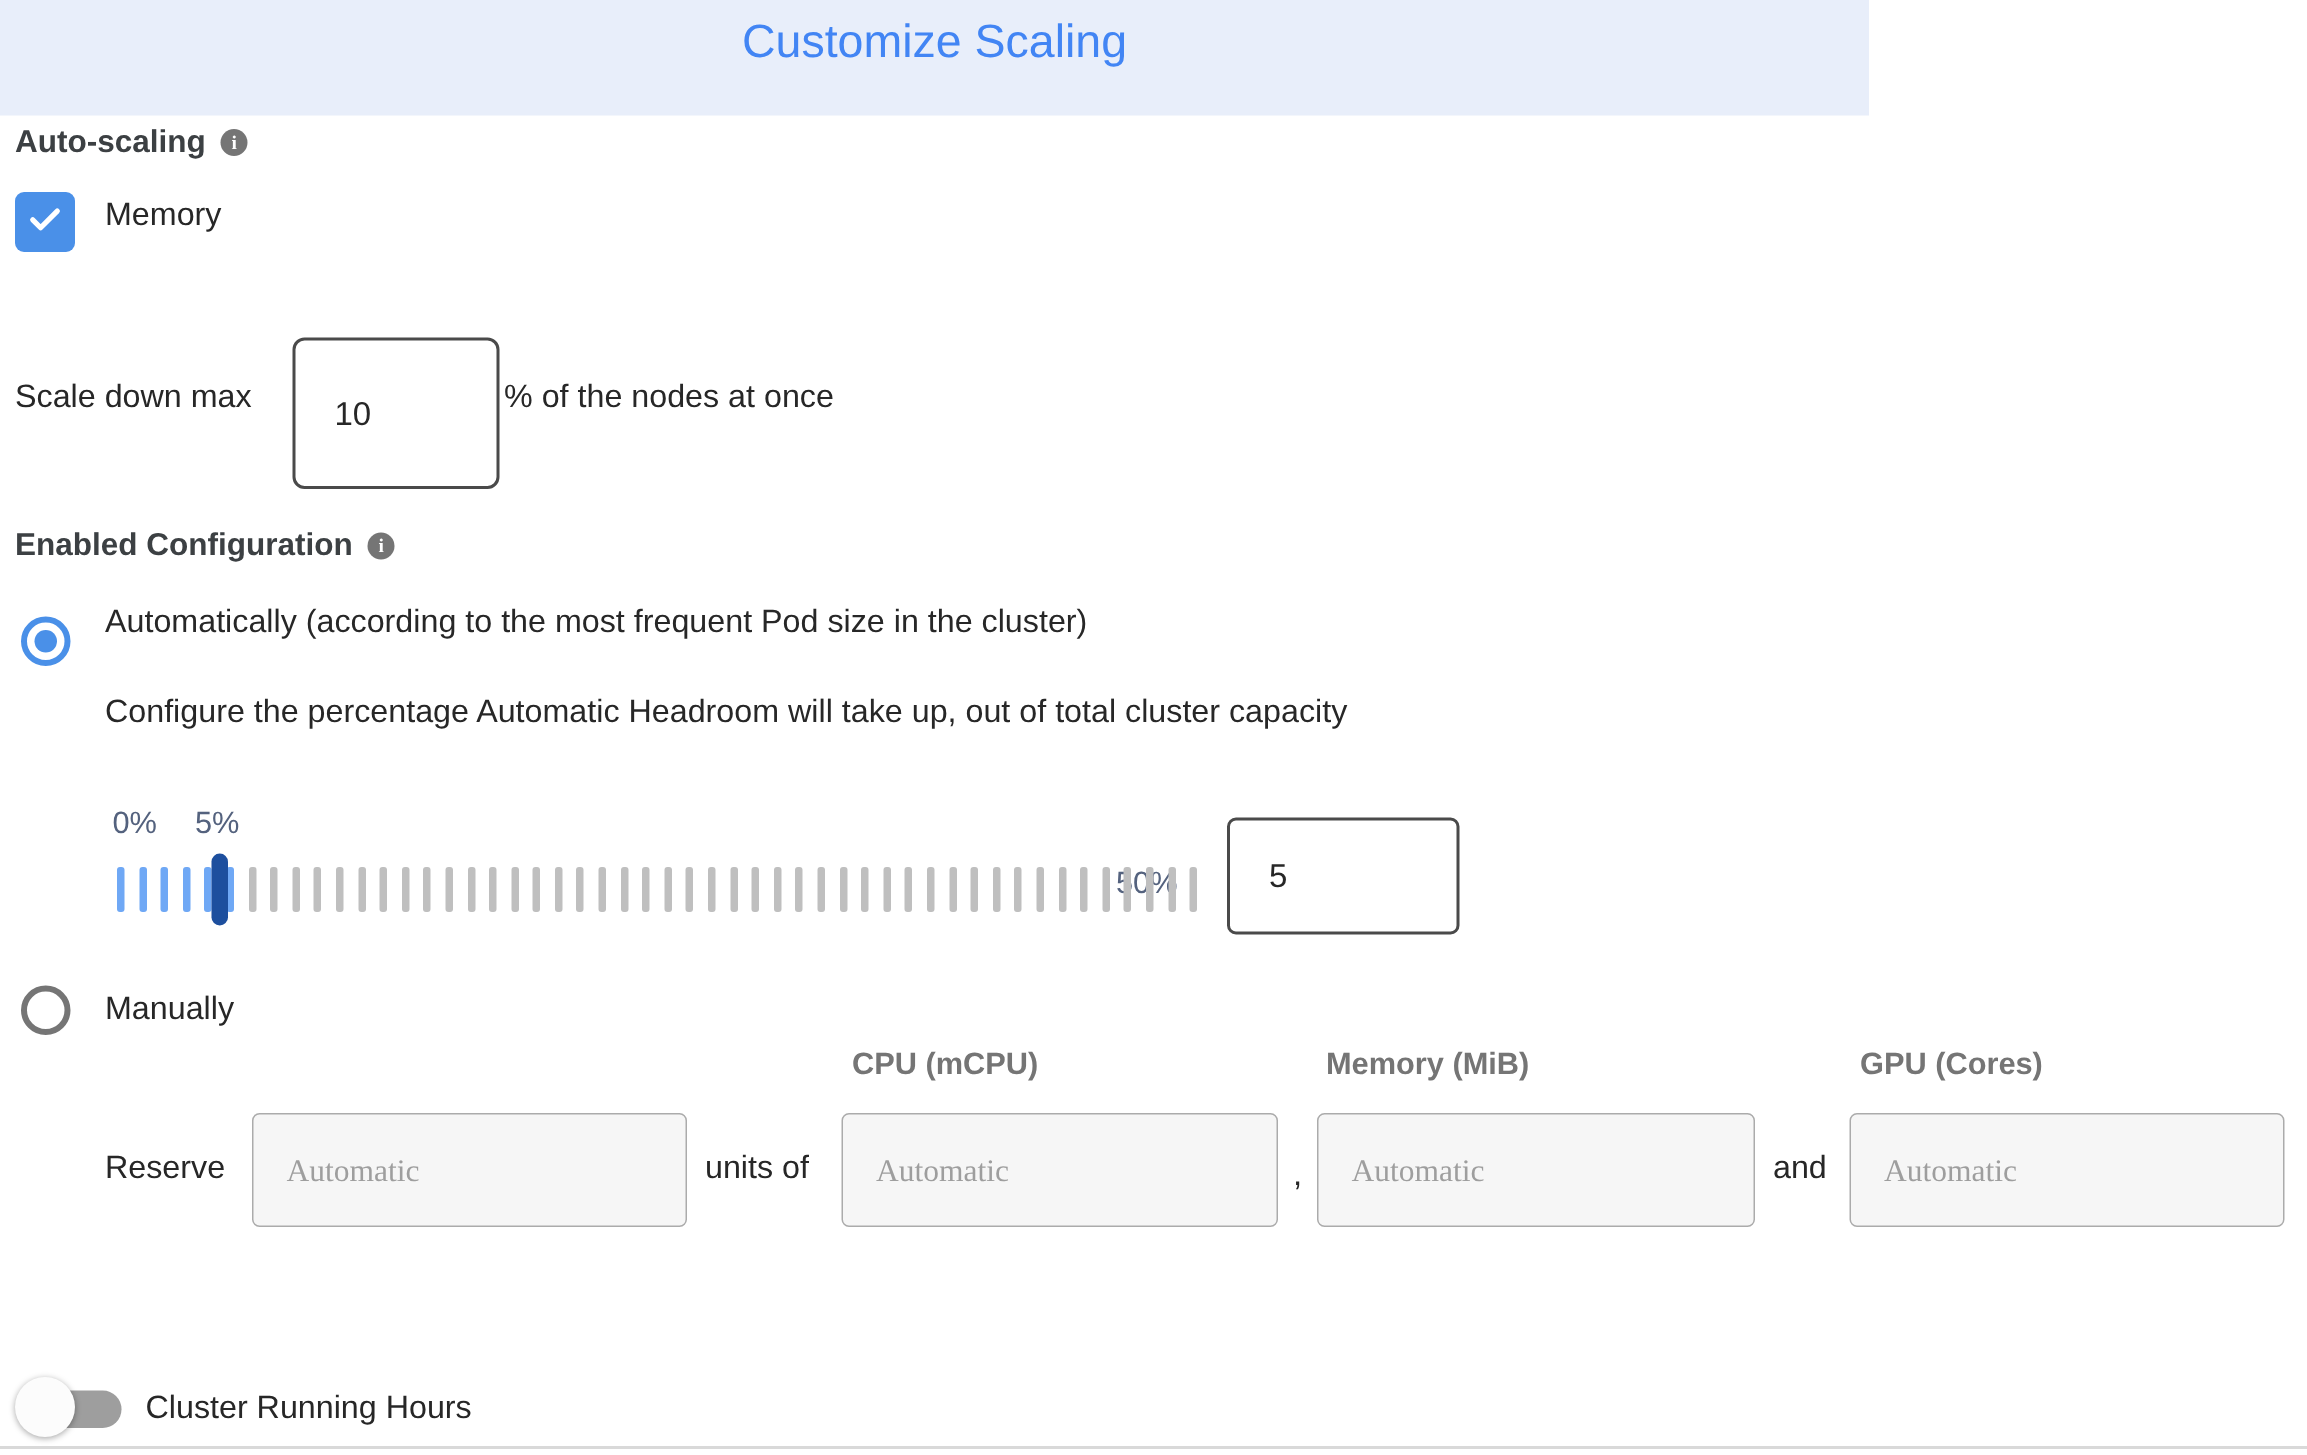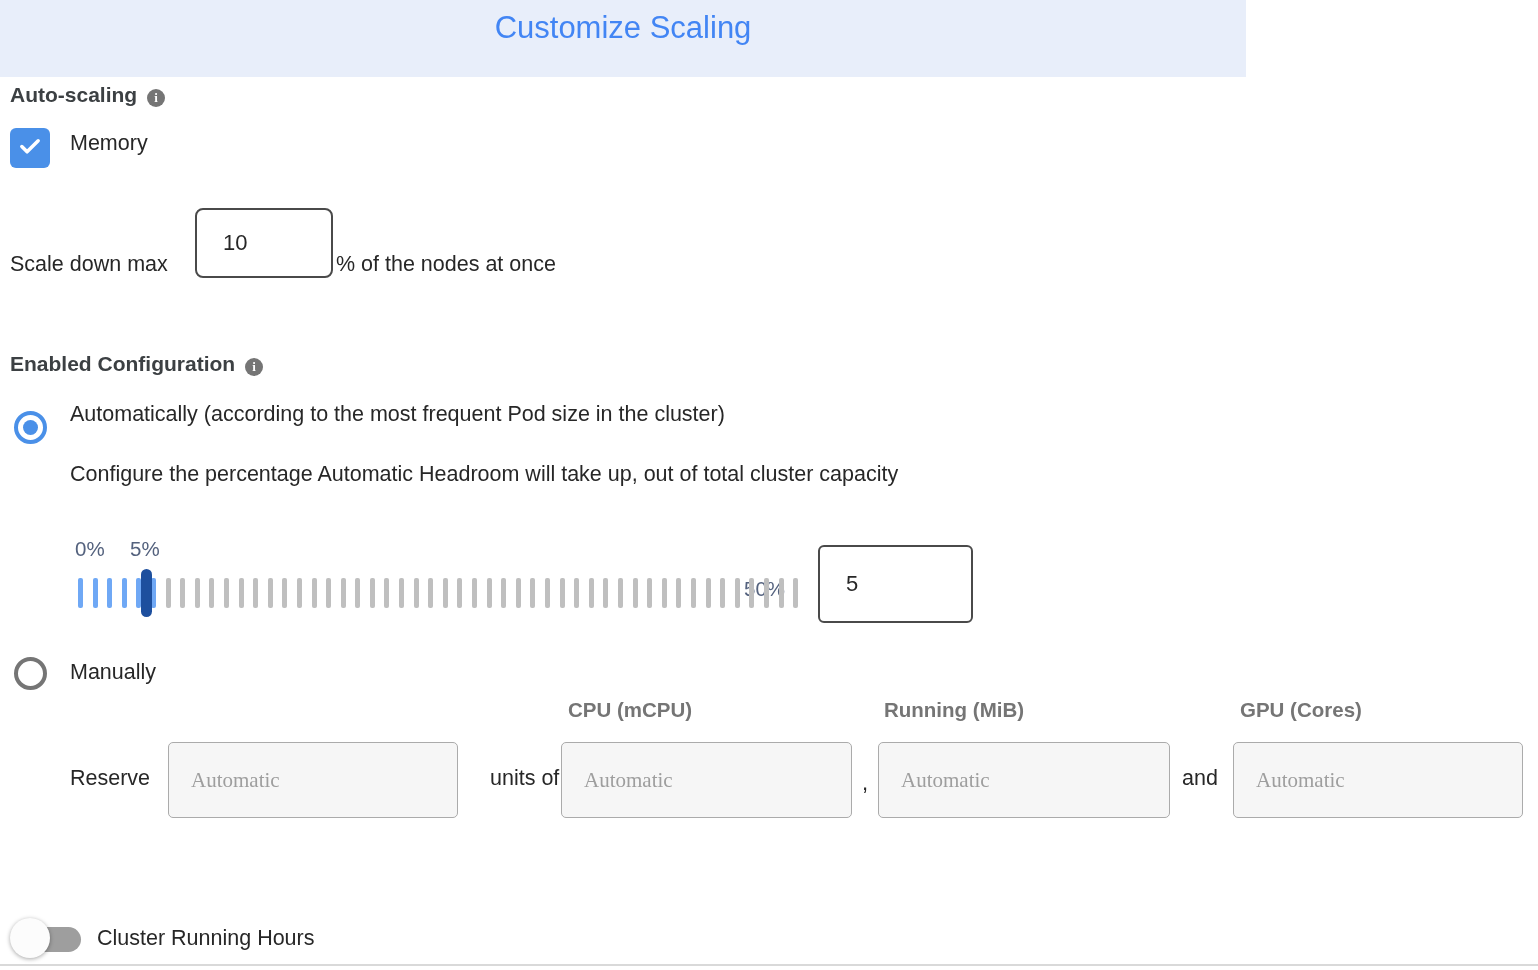--- a/index.html
+++ b/index.html
@@ -11,21 +11,21 @@
   .abs { position:absolute; }
 
   
   .hdr { left:0; top:0; width:1246px; height:77px; background:var(--header-bg,#E8EEFA); }
   .hdr-title {
     width:100%; text-align:center; padding-top:10px;
     font-size:31px; color:var(--accent-blue,#4285F4); font-weight:normal;
   }
 
   
-  .sec-head { display:flex; align-items:flex-end; gap:10px; }
+  .sec-head { display:flex; align-items:center; gap:10px; }
   .sec-head .txt { font-size:21px; font-weight:bold; color:var(--heading-text,#3C4043); }
   .info-icon {
     width:18px; height:18px; border-radius:50%; background:var(--muted-text,#757575);
     color:#fff; font-size:13px; font-weight:bold; line-height:18px; text-align:center;
     font-family:"Liberation Serif","DejaVu Serif",serif; cursor:pointer;
   }
 
   .lbl { font-size:21.5px; color:var(--body-text,#272727); white-space:nowrap; }
 
   
@@ -93,21 +93,21 @@
   <div class="abs checkbox" style="left:10px; top:128px;">
     <span>
       <svg width="28" height="28" viewBox="0 0 24 24">
           <path d="M5 12.5l4.5 4.5L19 7.5" stroke="#ffffff" stroke-width="3" fill="none" stroke-linecap="round" stroke-linejoin="round"></path>
         </svg>
     </span>
   </div>
   <span class="abs lbl" style="left:70px; top:131px;">Memory</span>
 
   <span class="abs lbl" style="left:10px; top:252px;">Scale down max</span>
-  <input class="abs value-input" style="left: 195px; top: 208px; width: 138px; height: 70px; border-radius: 8px;" type="text" value="10">
+  <input class="abs value-input" style="left: 195px; top: 225px; width: 138px; height: 101px; border-radius: 8px;" type="text" value="10">
   <span class="abs lbl" style="left:336px; top:252px;">% of the nodes at once</span>
 
   <div class="abs sec-head" style="left:10px; top:352px;">
     <span class="txt">Enabled Configuration</span>
     <span class="info-icon">i</span>
   </div>
 
   <div class="abs radio on" style="left:14px; top:411px;">
     <span class="dot"></span>
   </div>
@@ -171,26 +171,26 @@
       <span class="tick"></span>
     </div>
   <div class="abs slider-handle" style="left:141px; top:569px;"></div>
 
   <input class="abs value-input" style="left: 818px; top: 545px; width: 155px; height: 78px; border-radius: 6px;" type="text" value="5">
 
   <div class="abs radio off" style="left:14px; top:657px;"></div>
   <span class="abs lbl" style="left:70px; top:660px;">Manually</span>
 
   <span class="abs col-head" style="left:568px; top:698px;">CPU (mCPU)</span>
-  <span class="abs col-head" style="left:884px; top:698px;">Running (MiB)</span>
+  <span class="abs col-head" style="left:884px; top:698px;">Memory (MiB)</span>
   <span class="abs col-head" style="left:1240px; top:698px;">GPU (Cores)</span>
 
   <span class="abs lbl" style="left:70px; top:766px;">Reserve</span>
   <input class="abs auto-input" style="left: 168px; top: 742px; width: 290px; height: 76px;" type="text" disabled="" placeholder="Automatic">
-  <span class="abs lbl" style="left:490px; top:766px;">units of</span>
+  <span class="abs lbl" style="left:470px; top:766px;">units of</span>
   <input class="abs auto-input" style="left: 561px; top: 742px; width: 291px; height: 76px;" type="text" disabled="" placeholder="Automatic">
   <span class="abs lbl" style="left:862px; top:770px; font-size:22px;">,</span>
   <input class="abs auto-input" style="left: 878px; top: 742px; width: 292px; height: 76px;" type="text" disabled="" placeholder="Automatic">
   <span class="abs lbl" style="left:1182px; top:766px;">and</span>
   <input class="abs auto-input" style="left: 1233px; top: 742px; width: 290px; height: 76px;" type="text" disabled="" placeholder="Automatic">
 
   <div class="abs toggle-track" style="left:15px; top:927px;"></div>
   <div class="abs toggle-knob" style="left:10px; top:918px;"></div>
   <span class="abs lbl" style="left:97px; top:926px;">Cluster Running Hours</span>
 

